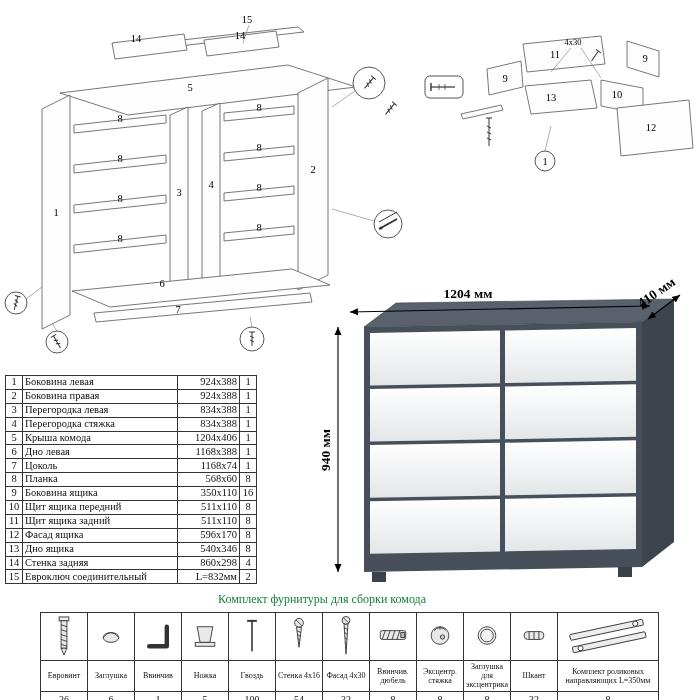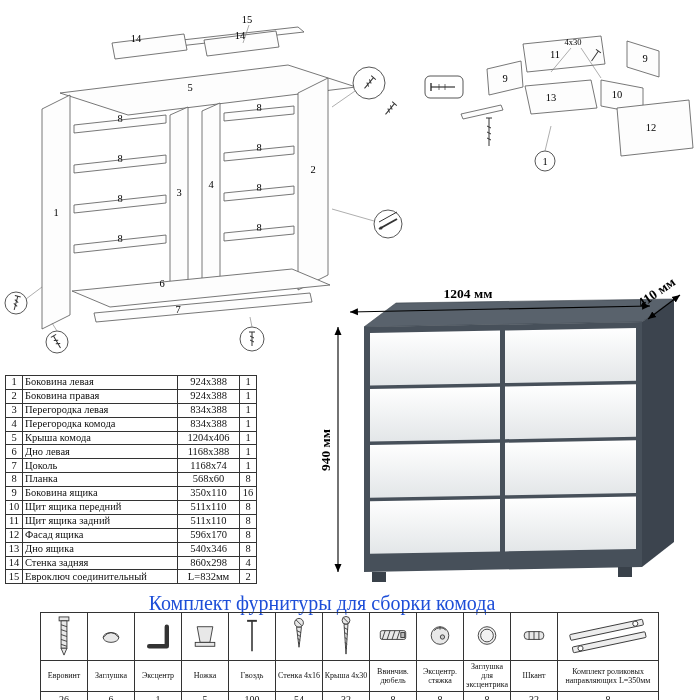--- a/index.html
+++ b/index.html
@@ -14,22 +14,22 @@
   .lbl{font-size:10.5px;text-anchor:middle;fill:#000;}
   .lbl-sm{font-size:8.5px;text-anchor:middle;fill:#000;}
   .dim{font-weight:bold;font-size:13.5px;text-anchor:middle;fill:#000;}
   .outline{stroke:#555;stroke-width:0.8;fill:#fdfdfd;}
   .leader{stroke:#777;stroke-width:0.6;fill:none;}
   .callout{stroke:#444;stroke-width:0.9;fill:#fff;}
   table{border-collapse:collapse;}
   #parts-table{position:absolute;left:5px;top:364px;width:252px;font-size:10.5px;}
   #parts-table td{border:1px solid #333;padding:0 2px;height:13.9px;line-height:1;white-space:nowrap;}
   #parts-table .c-num,#parts-table .c-qty{text-align:center;width:17px;}
-  #parts-table .c-size{text-align:center;width:62px;}
-  #kit-title{position:absolute;left:0;top:581px;width:644px;text-align:center;font-size:20px;color:#1d4ed8;}
+  #parts-table .c-size{text-align:right;width:62px;}
+  #kit-title{position:absolute;left:0;top:581px;width:644px;text-align:center;font-size:12px;color:#15803d;}
   #hardware-table{position:absolute;left:40px;top:601px;width:618px;table-layout:fixed;}
   #hardware-table td{border:1px solid #333;text-align:center;vertical-align:middle;padding:1px;overflow:hidden;}
   #hardware-table tr.hw-icons td{height:46px;}
   #hardware-table tr.hw-names td{height:28px;font-size:8px;line-height:1.15;word-wrap:break-word;}
   #hardware-table tr.hw-qty td{height:17px;font-size:10px;}
   .hw-ic{margin:0 auto;}
 </style>
 </head>
 <body>
 
@@ -215,21 +215,21 @@
           <td class="c-qty">1</td>
         </tr>
       <tr>
           <td class="c-num">3</td>
           <td>Перегородка левая</td>
           <td class="c-size">834x388</td>
           <td class="c-qty">1</td>
         </tr>
       <tr>
           <td class="c-num">4</td>
-          <td>Перегородка комода</td>
+          <td>Перегородка стяжка</td>
           <td class="c-size">834x388</td>
           <td class="c-qty">1</td>
         </tr>
       <tr>
           <td class="c-num">5</td>
           <td>Крыша комода</td>
           <td class="c-size">1204x406</td>
           <td class="c-qty">1</td>
         </tr>
       <tr>
@@ -429,25 +429,25 @@
               <rect x="10" y="26" width="76" height="6" rx="1"></rect>
               <circle cx="18" cy="29" r="2.6" fill="#fff"></circle>
               <circle cx="78" cy="16" r="2.6" fill="#fff"></circle>
             </g>
           </svg>
         </td>
       </tr>
       <tr class="hw-names">
         <td>Евровинт</td>
         <td>Заглушка</td>
-        <td>Эксцентр</td>
+        <td>Ввинчив</td>
         <td>Ножка</td>
         <td>Гвоздь</td>
         <td>Стенка 4x16</td>
-        <td>Крыша 4x30</td>
+        <td>Фасад 4x30</td>
         <td>Ввинчив. дюбель</td>
         <td>Эксцентр. стяжка</td>
         <td>Заглушка для эксцентрика</td>
         <td>Шкант</td>
         <td>Комплект роликовых направляющих L=350мм</td>
       </tr>
       <tr class="hw-qty">
         <td>26</td>
         <td>6</td>
         <td>1</td>

